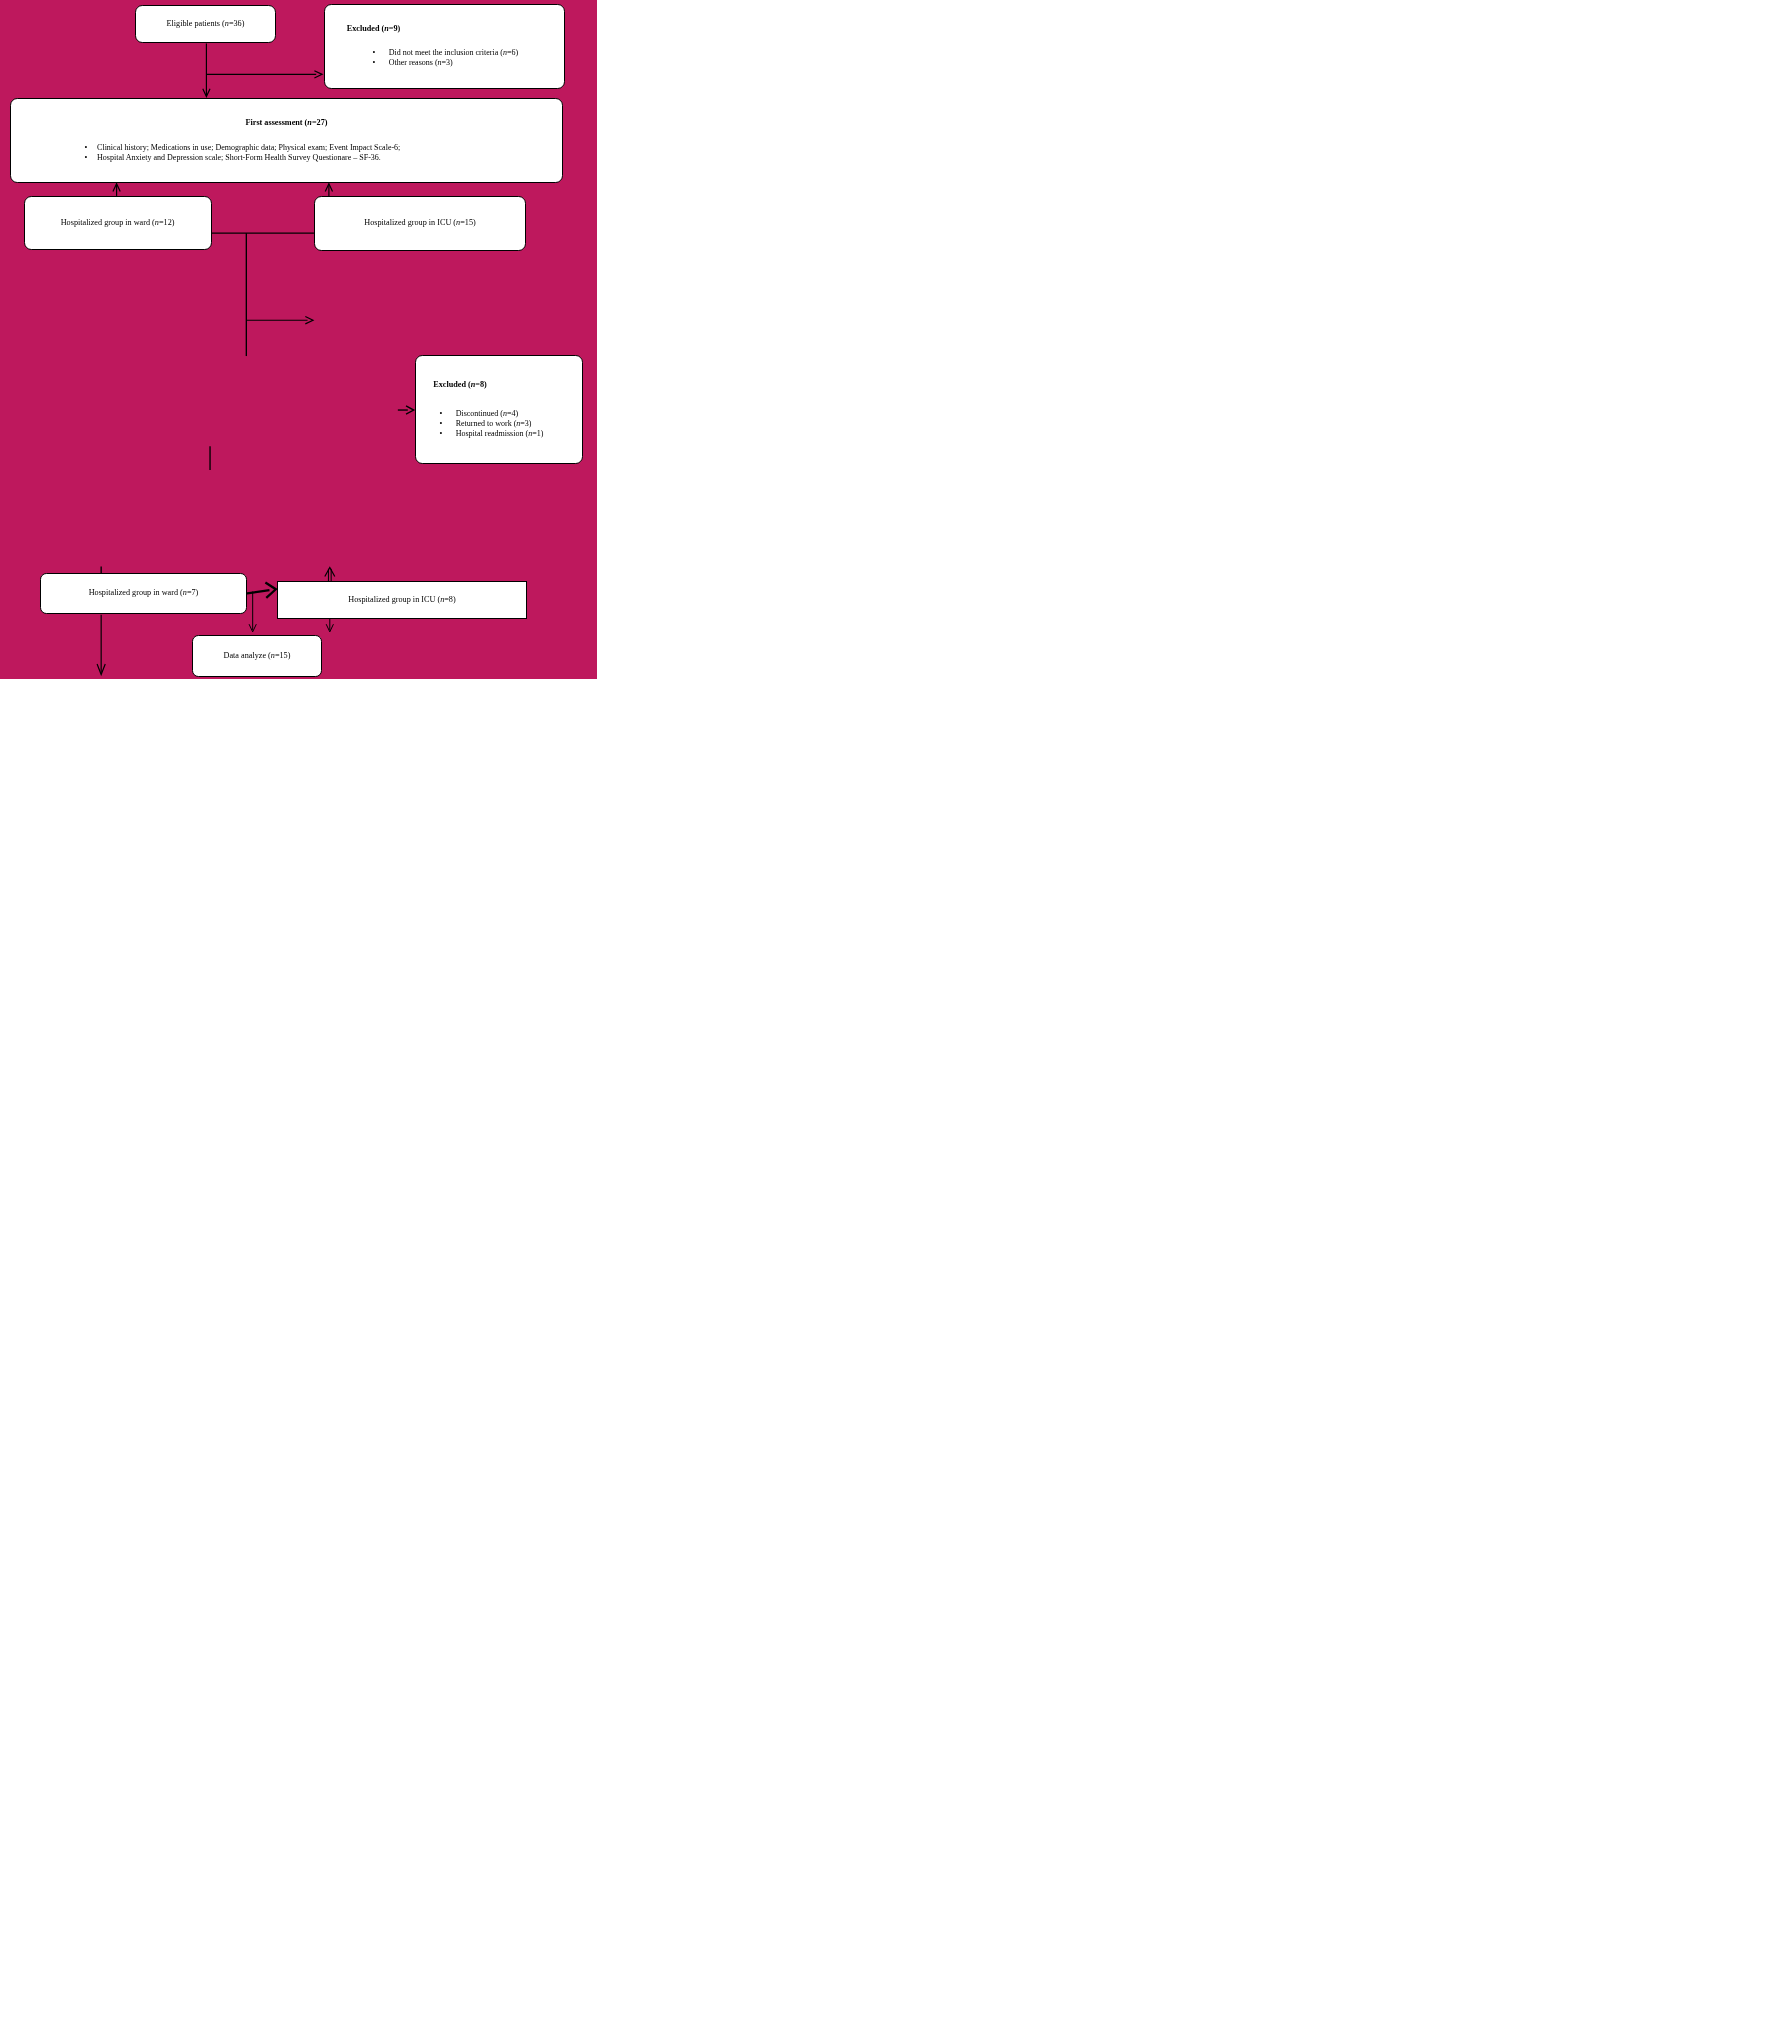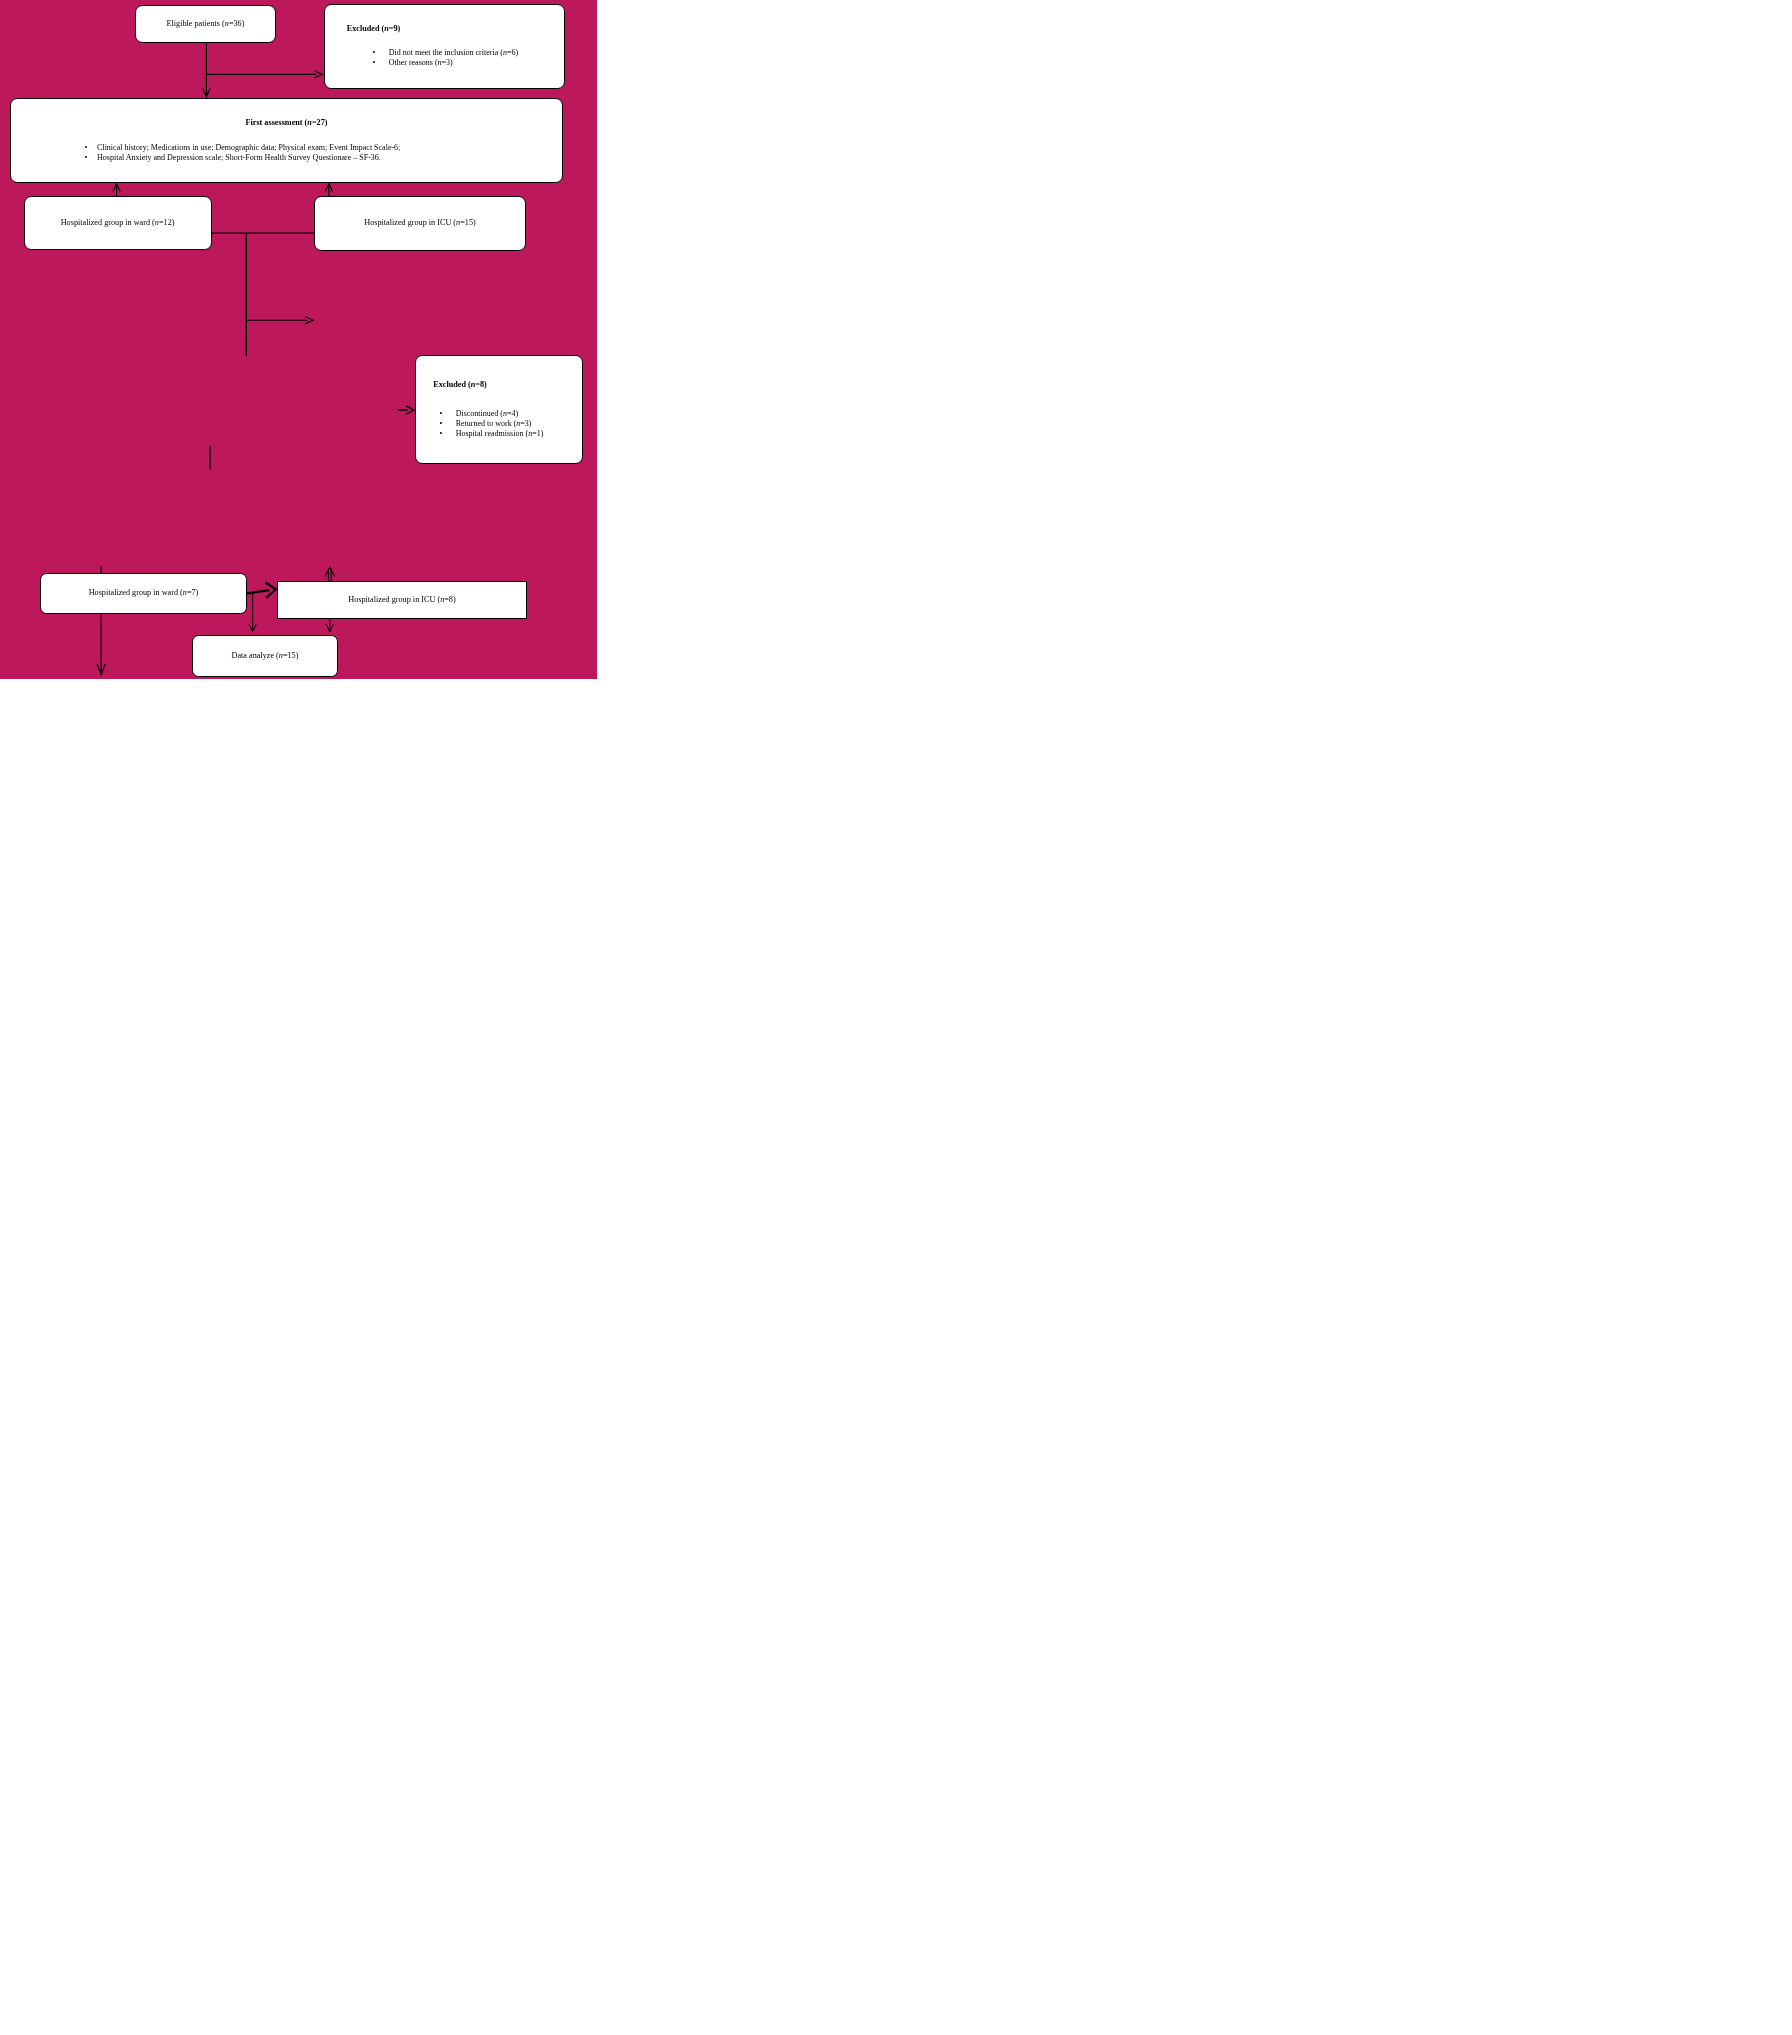--- a/index.html
+++ b/index.html
@@ -161,18 +161,18 @@
 
 
   <div class="box simple" style="left:12px;top:573px;width:207px;height:41px;border-radius:6.4px;margin-left:28px;">
     <span>Hospitalized group in ward (<i class="nvar">n</i>=7)</span>
   </div>
 
   <div class="box simple" style="left:277px;top:581px;width:250px;height:38px;border-radius:0;">
     <span>Hospitalized group in ICU (<i class="nvar">n</i>=8)</span>
   </div>
 
-  <div class="box simple" style="left:192px;top:635px;width:146px;height:42px;border-radius:6.4px;">
+  <div class="box simple" style="left:192px;top:635px;width:130px;height:42px;border-radius:6.4px;">
     <span>Data analyze (<i class="nvar">n</i>=15)</span>
   </div>
 
 </div>
 
 
 </body></html>

